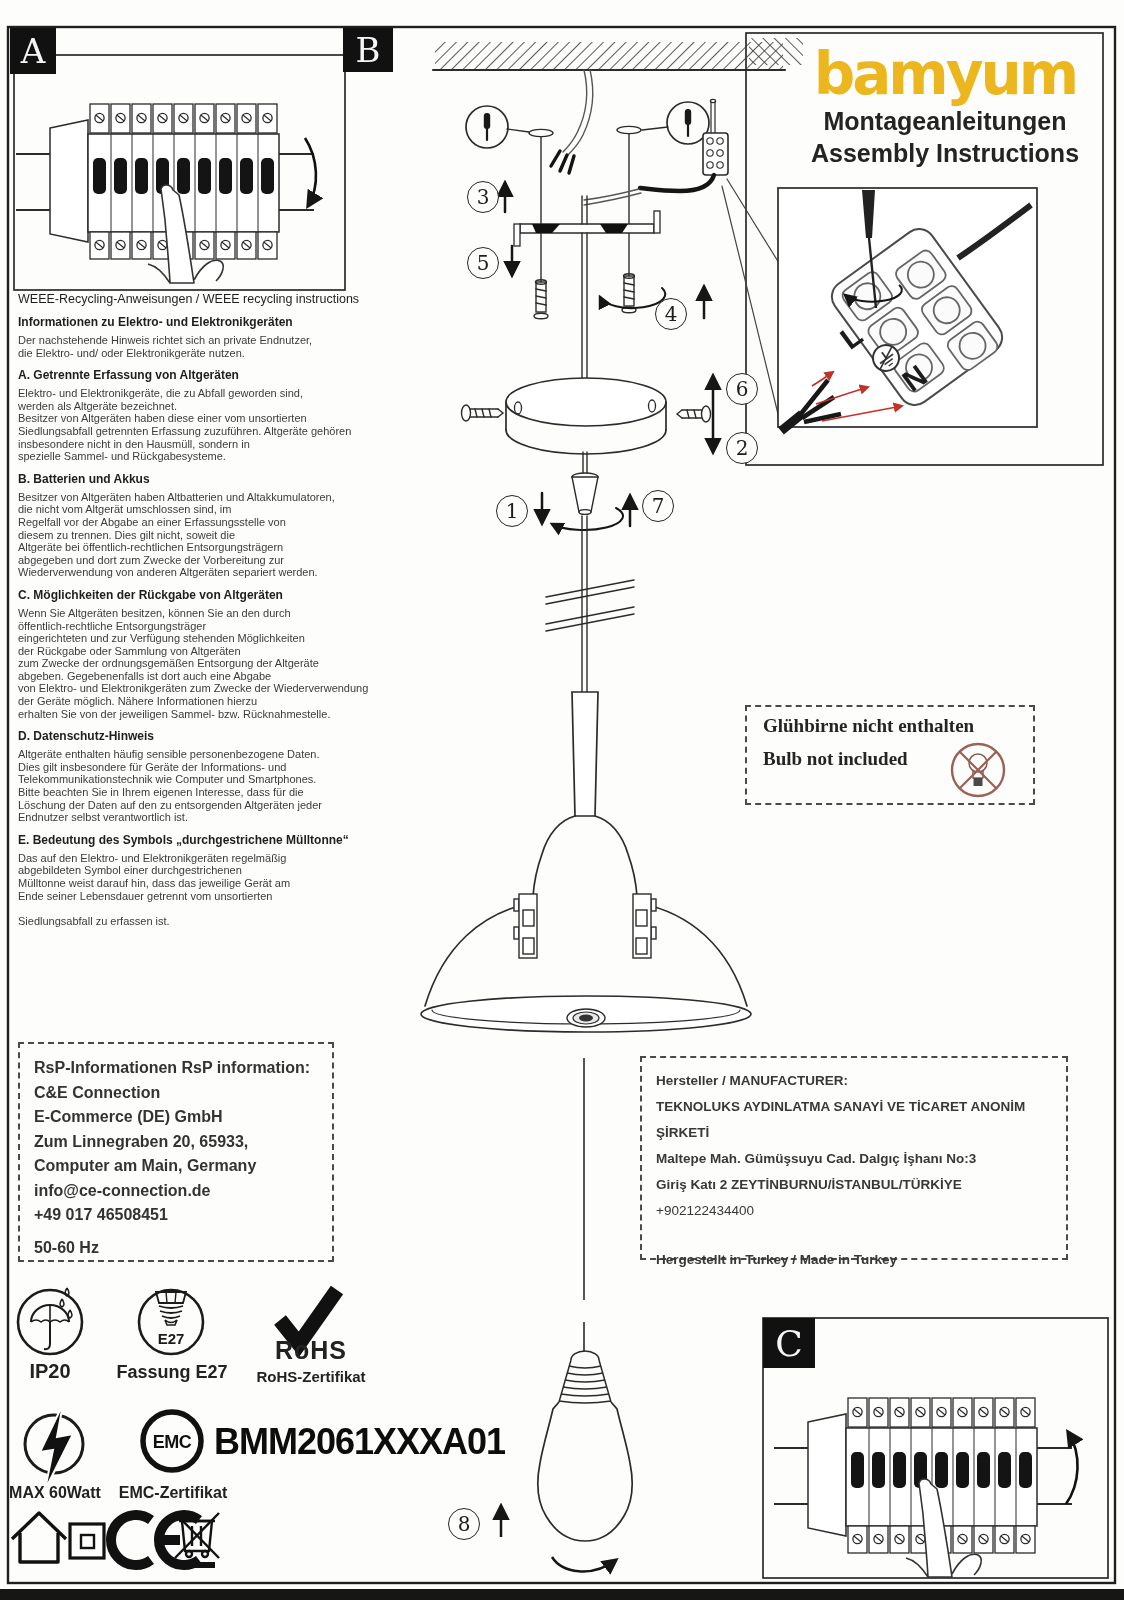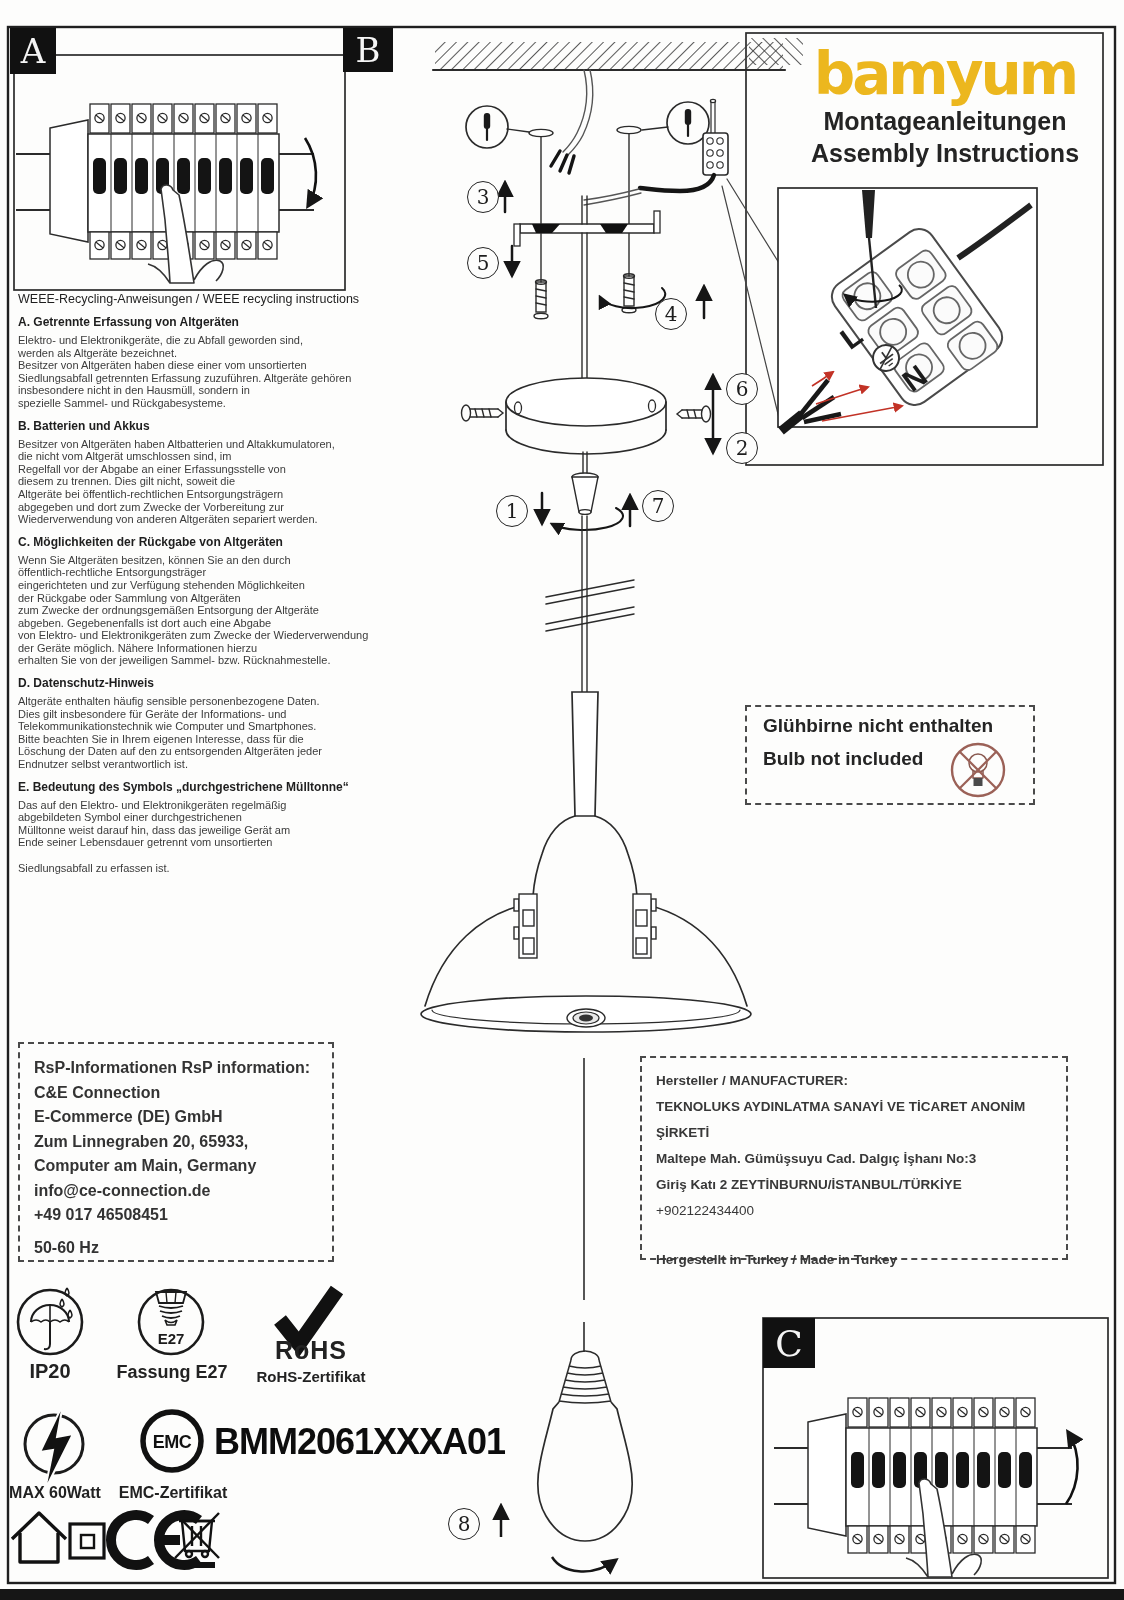--- a/index.html
+++ b/index.html
@@ -18,21 +18,21 @@
   .weee-sec p{margin:0;font-size:11px;line-height:12.6px;color:#3b3b3b;white-space:pre-line;}
   
   #brand-logo{position:absolute;left:770px;top:40px;width:350px;text-align:center;
       font-weight:bold;font-size:58px;letter-spacing:-3px;color:#ecb71e;font-family:"DejaVu Sans",sans-serif;}
   .brand-sub{position:absolute;left:770px;width:350px;text-align:center;font-weight:bold;color:#242424;}
   
   .step{position:absolute;width:30px;height:30px;border:1.8px solid #262626;border-radius:50%;
         display:flex;align-items:center;justify-content:center;background:#fdfdfc;
         font-family:"DejaVu Serif",serif;font-size:20px;color:#1d1d1d;}
   
-  #bulb-box{left:745px;top:705px;width:286px;height:96px;}
+  #bulb-box{left:745px;top:705px;width:286px;height:96px;font-family:Liberation Serif, serif;}
   #bulb-box .l1{position:absolute;left:16px;top:8px;font-size:19px;font-weight:bold;color:#242424;}
   #bulb-box .l2{position:absolute;left:16px;top:41px;font-size:19px;font-weight:bold;color:#242424;text-align:right;}
   #rsp-box{left:18px;top:1042px;width:312px;height:216px;}
   #rsp-box .inner{position:absolute;left:14px;top:12px;font-size:16px;font-weight:bold;color:#333;line-height:24.5px;}
   #rsp-box .hz{margin-top:8px;}
   #man-box{left:640px;top:1056px;width:424px;height:200px;}
   #man-box .inner{position:absolute;left:14px;top:10px;font-size:13.5px;font-weight:bold;color:#383838;line-height:26px;}
   #man-box .plain{font-weight:normal;}
   #man-box .origin{margin-top:23px;}
   
@@ -444,20 +444,25 @@
     <span>C</span>
   </div>
 
   <div id="brand-logo">bamyum</div>
   <div class="brand-sub" style="top:107px;font-size:25px;">Montageanleitungen</div>
   <div class="brand-sub" style="top:139px;font-size:25px;">Assembly Instructions</div>
 
   <div id="weee">
     <div class="t">WEEE-Recycling-Anweisungen / WEEE recycling instructions</div>
     <div class="weee-sec">
+      <h4>Informationen zu Elektro- und Elektronikgeräten</h4>
+      <p>Der nachstehende Hinweis richtet sich an private Endnutzer,
+die Elektro- und/ oder Elektronikgeräte nutzen.</p>
+    </div>
+    <div class="weee-sec">
       <h4>A. Getrennte Erfassung von Altgeräten</h4>
       <p>Elektro- und Elektronikgeräte, die zu Abfall geworden sind,
 werden als Altgeräte bezeichnet.
 Besitzer von Altgeräten haben diese einer vom unsortierten
 Siedlungsabfall getrennten Erfassung zuzuführen. Altgeräte gehören
 insbesondere nicht in den Hausmüll, sondern in
 spezielle Sammel- und Rückgabesysteme.</p>
     </div>
     <div class="weee-sec">
       <h4>B. Batterien und Akkus</h4>

